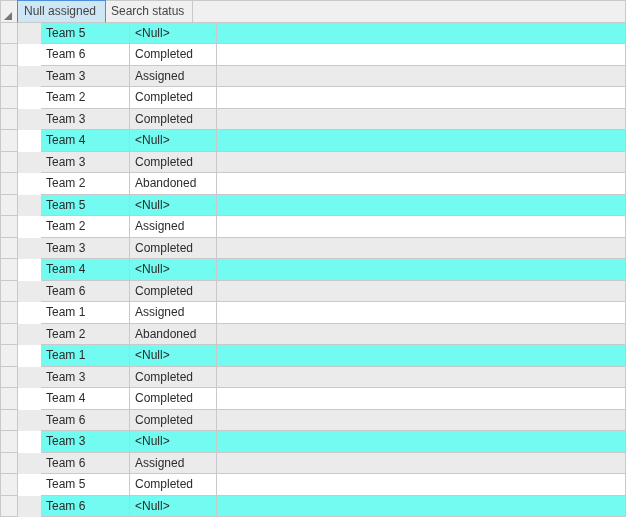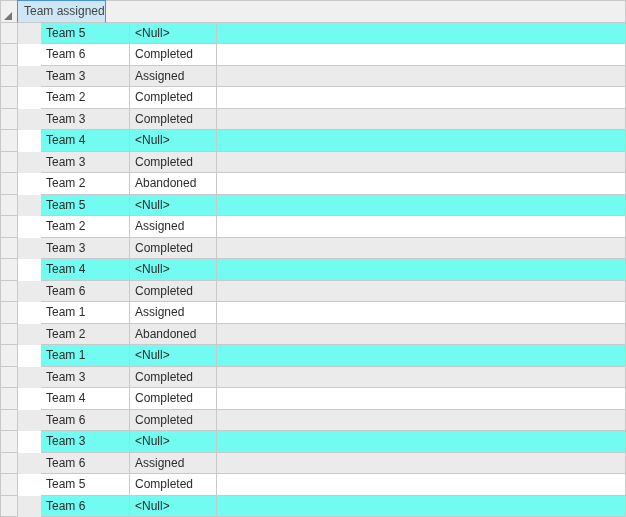--- a/index.html
+++ b/index.html
@@ -69,21 +69,22 @@
 </style>
 </head>
 <body>
 
 <div class="grid">
 
   <div class="row hdr">
     <div class="cell row-handle corner">
       <div class="corner-tri"></div>
     </div>
-    <div class="cell col-team sel">Team assigned</div>
+    <div class="cell col-team sel">Null assigned</div>
+    <div class="cell col-status">Search status</div>
     <div class="cell col-rest"></div>
   </div>
 
   <div class="body" id="tbody">
       <div class="row hl">
         <div class="cell row-handle"></div>
         <div class="cell col-team data">Team 5</div>
         <div class="cell col-status data">&lt;Null&gt;</div>
         <div class="cell col-rest data"></div>
       </div>

